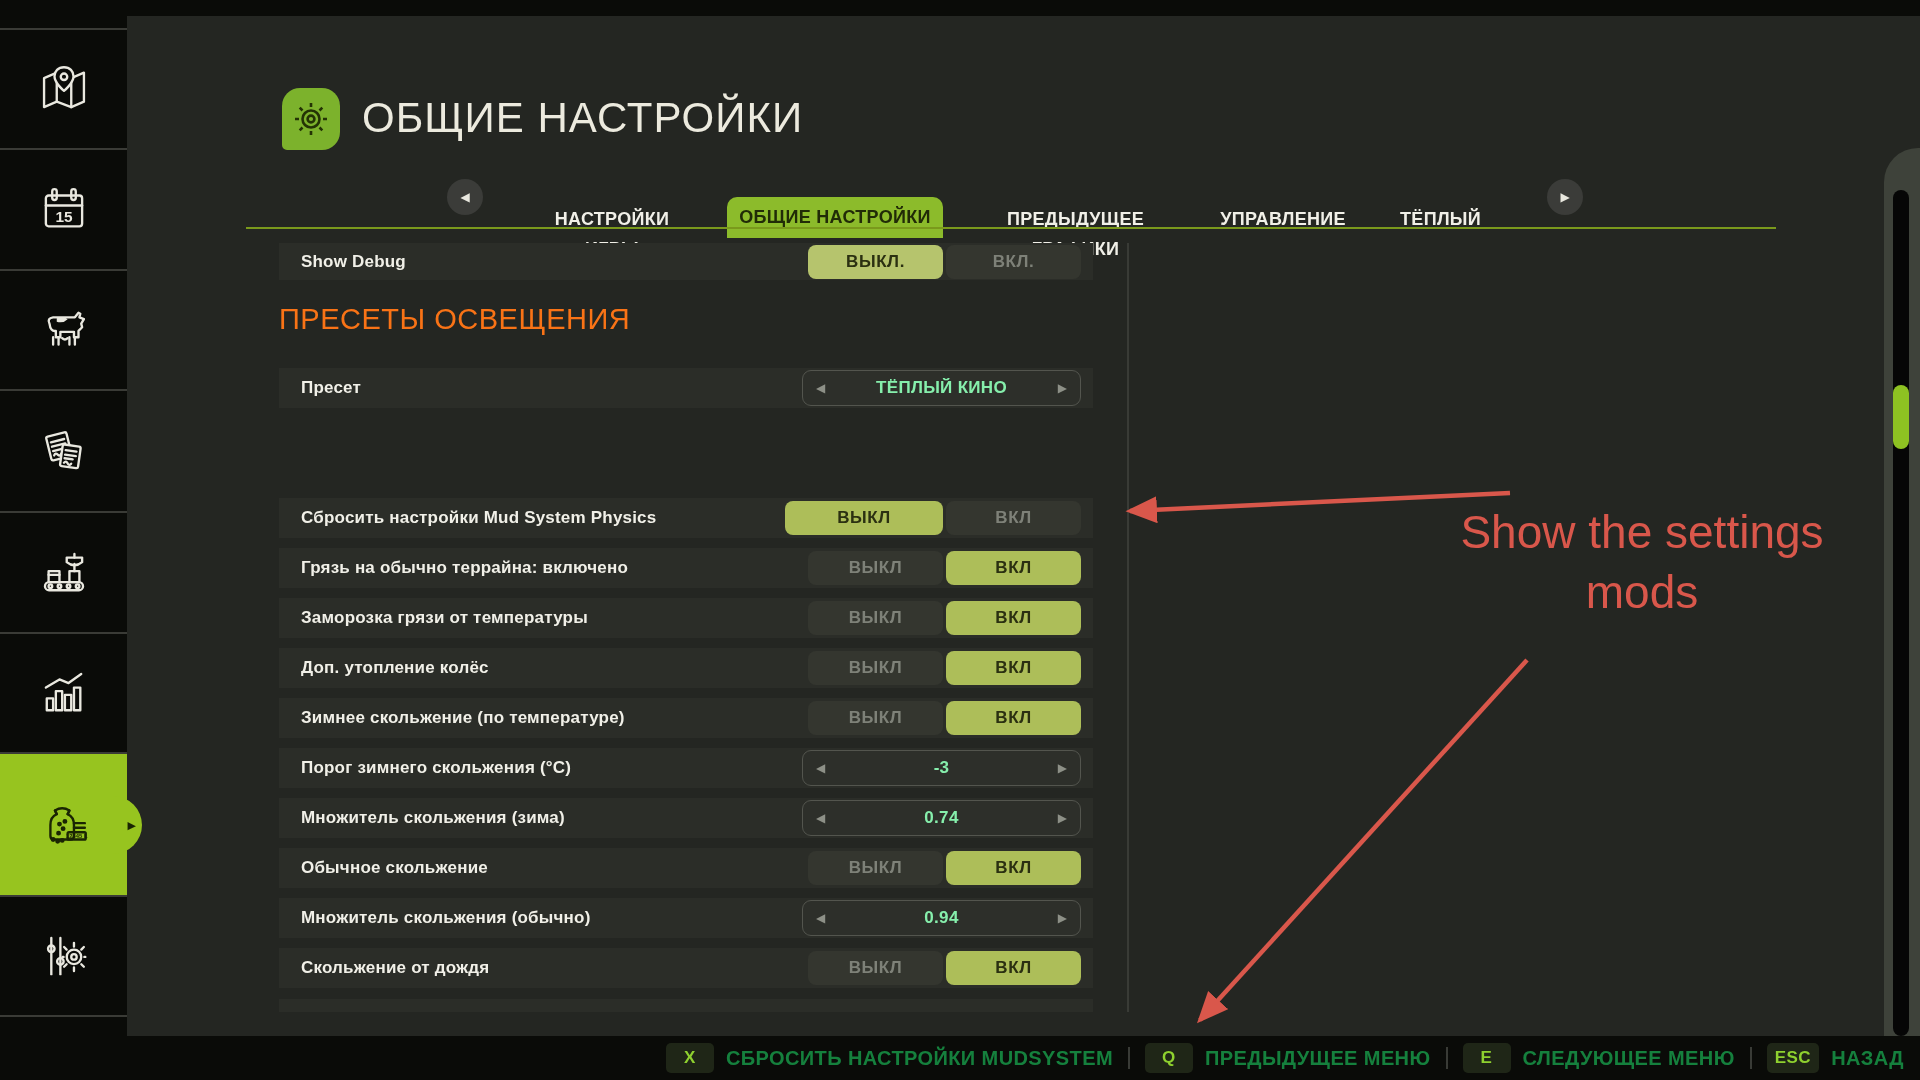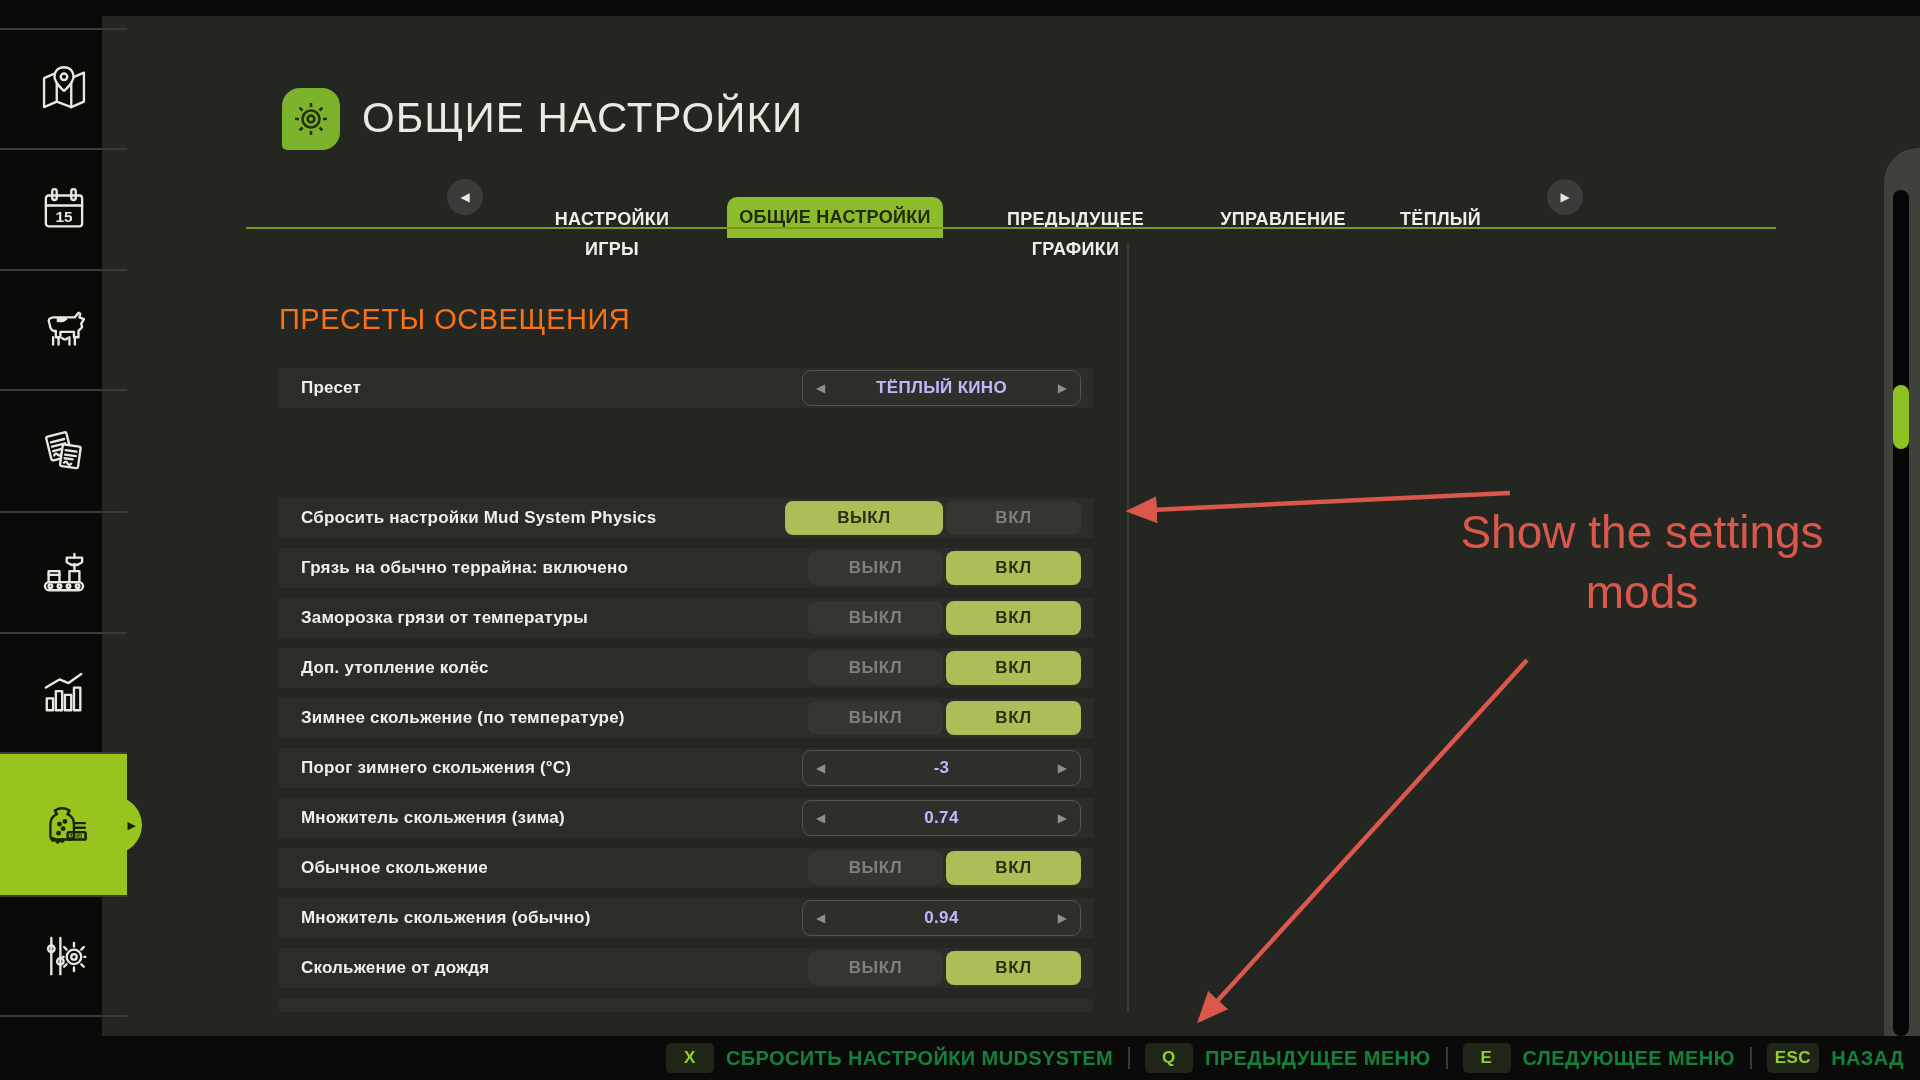--- a/index.html
+++ b/index.html
@@ -10,21 +10,21 @@
   .bottombar{position:absolute;left:0;top:1036px;width:1920px;height:44px;background:#0a0b08;
              display:flex;align-items:center;justify-content:flex-end;gap:15px;
              padding-right:16px;box-sizing:border-box;}
   .key-item{display:flex;align-items:center;gap:12px;}
   .key-badge{height:30px;min-width:32px;padding:0 8px;background:#1f2617;border-radius:5px;
              color:#8ed02f;font-weight:bold;font-size:17px;display:flex;align-items:center;
              justify-content:center;letter-spacing:.5px;}
   .key-label{color:#15803d;font-weight:bold;font-size:20px;letter-spacing:.4px;}
   .kb-sep{width:2px;height:22px;background:#393b36;}
   
-  .sidebar{position:absolute;left:0;top:16px;width:102px;height:1020px;background:#0a0b08;}
+  .sidebar{position:absolute;left:0;top:16px;width:127px;height:1020px;background:#0a0b08;}
   .side-line{position:absolute;left:0;width:127px;height:2px;background:#3a3b36;}
   .side-cell{position:absolute;left:0;width:127px;display:flex;align-items:center;justify-content:center;}
   .side-cell svg{width:58px;height:58px;stroke:#e9e8df;fill:none;stroke-width:2.6;
                  stroke-linecap:round;stroke-linejoin:round;}
   .side-cell.active{background:#97c41f;}
   .side-cell.active svg{stroke:#1a2403;}
   .side-bump{position:absolute;right:-15px;top:50%;transform:translateY(-50%);
              width:30px;height:58px;background:#97c41f;border-radius:0 29px 29px 0;}
   .side-bump-arrow{position:absolute;right:-9px;top:50%;transform:translateY(-50%);
                    color:#1a2403;font-size:11px;}
@@ -50,21 +50,21 @@
   .section-title{position:absolute;left:279px;color:#f97316;font-size:29px;letter-spacing:.5px;}
   .toggle{display:flex;gap:3px;margin-right:12px;}
   .tbtn{width:135px;height:34px;border:none;border-radius:8px;background:#34362f;color:#7e8178;
         font-family:inherit;font-weight:bold;font-size:17px;letter-spacing:.6px;}
   .tbtn.active{background:#adbe59;color:#2b3011;}
   .tbtn.wide{width:158px;}
   .row.debug .tbtn.active{background:#b6c46d;}
   .stepper{width:279px;height:36px;margin-right:12px;border:1px solid #53554e;background:#2d2f2a;
            border-radius:9px;display:flex;align-items:center;justify-content:space-between;
            padding:0 13px;box-sizing:border-box;}
-  .stepper-value{color:#c4b5fd;font-weight:bold;font-size:17px;letter-spacing:.3px;}
+  .stepper-value{color:#86efac;font-weight:bold;font-size:17px;letter-spacing:.3px;}
   .step-arrow{color:#8d9087;font-size:12px;}
   .v-divider{position:absolute;left:1127px;top:243px;width:2px;height:769px;background:#393b36;}
   .row-cut{position:absolute;left:279px;top:999px;width:814px;height:13px;background:#2b2d28;}
   
   .scroll-band{position:absolute;left:1884px;top:148px;width:36px;height:888px;
                background:#3e423a;border-radius:34px 0 0 0;}
   .scroll-track{position:absolute;left:1893px;top:190px;width:16px;height:846px;
                 background:#060606;border-radius:9px;}
   .scroll-thumb{position:absolute;left:1893px;top:385px;width:16px;height:64px;
                 background:#8ec222;border-radius:8px;}
@@ -212,20 +212,27 @@
   <div class="tab" style="left:527px;width:170px">НАСТРОЙКИ ИГРЫ</div>
   <div class="tab active" style="left:727px;width:216px">ОБЩИЕ НАСТРОЙКИ</div>
   <div class="tab" style="left:973px;width:205px">ПРЕДЫДУЩЕЕ ГРАФИКИ</div>
   <div class="tab" style="left:1208px;width:150px">УПРАВЛЕНИЕ</div>
   <div class="tab" style="left:1383px;width:115px">ТЁПЛЫЙ</div>
   <div class="tab-circle" style="left:1547px">
     <span>▶</span>
   </div>
   <div class="tab-underline"></div>
 
+  <div class="row debug" style="top:243px;height:37px">
+    <span class="row-label">Show Debug</span>
+    <div class="toggle">
+      <button class="tbtn active">ВЫКЛ.</button>
+      <button class="tbtn">ВКЛ.</button>
+    </div>
+  </div>
 
   <div class="section-title" style="top:303px">ПРЕСЕТЫ ОСВЕЩЕНИЯ</div>
 
   <div class="row" style="top:368px">
     <span class="row-label">Пресет</span>
     <div class="stepper">
       <span class="step-arrow">◀</span>
       <span class="stepper-value">ТЁПЛЫЙ КИНО</span>
       <span class="step-arrow">▶</span>
     </div>

